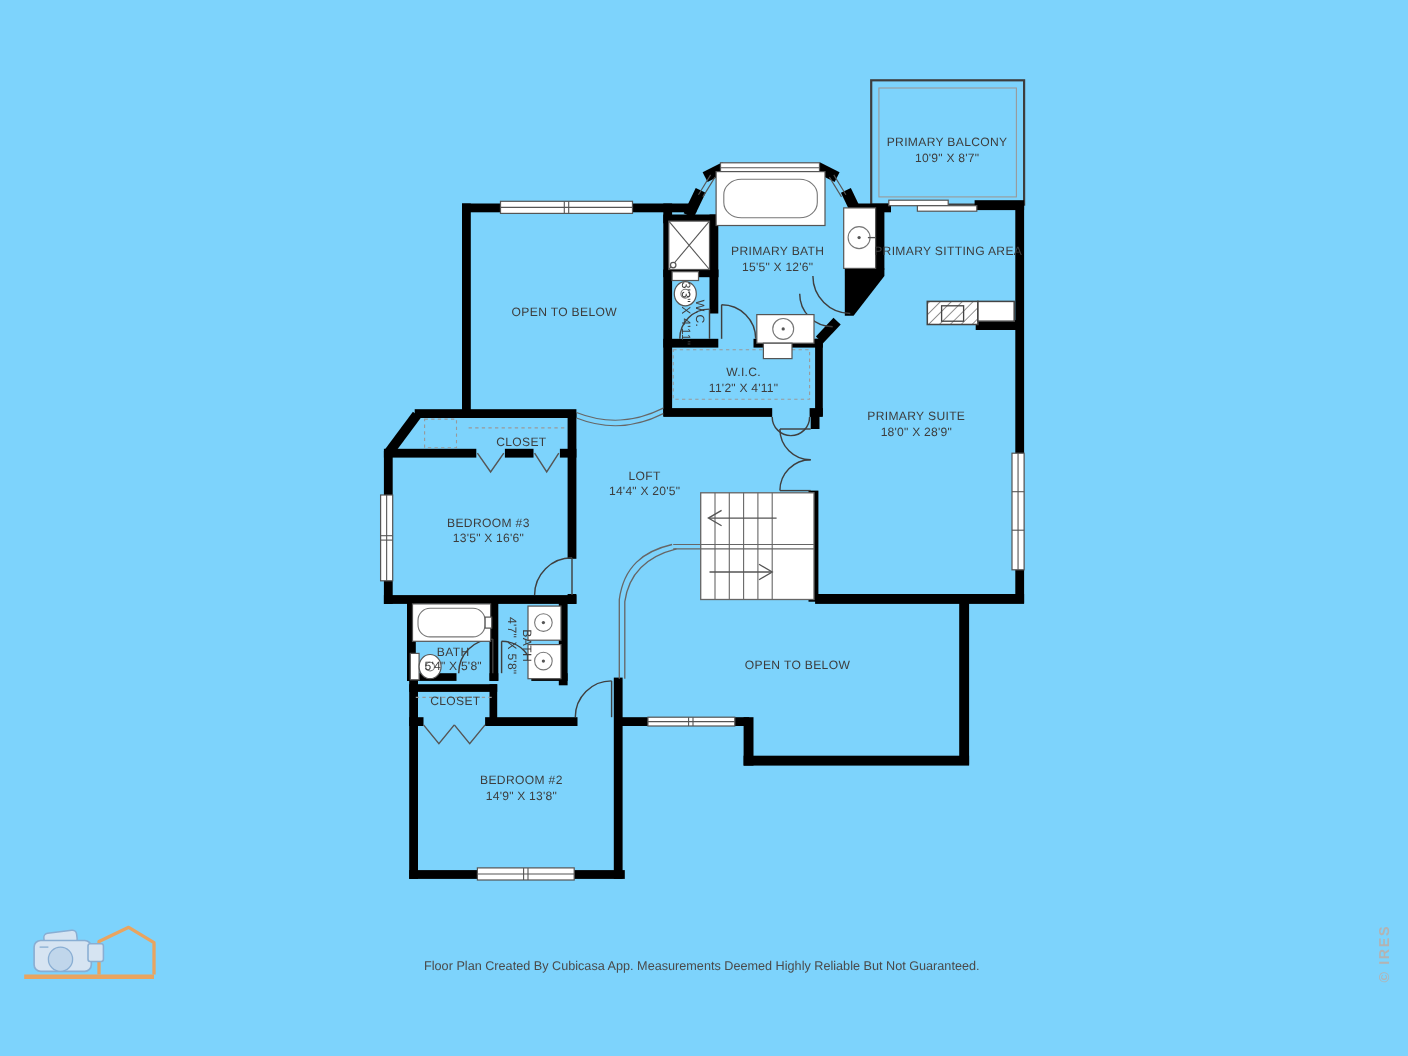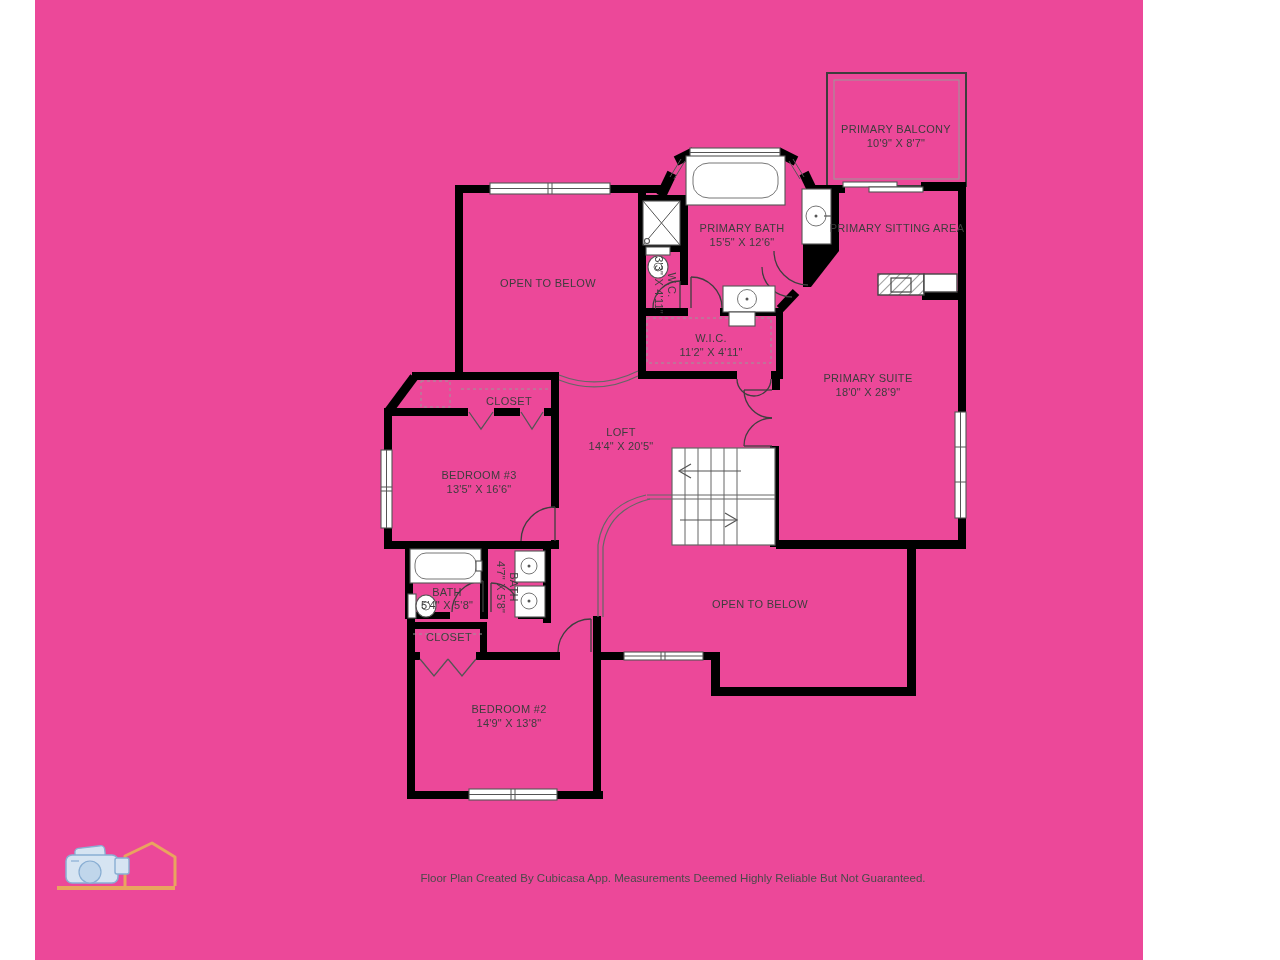--- a/index.html
+++ b/index.html
@@ -1,16 +1,16 @@
 <!DOCTYPE html>
 <html><head>
 <meta charset="utf-8">
 <style>
   html,body{margin:0;padding:0;background:#ffffff;}
-  .page{position:relative;width:1108px;height:960px;background:#ec4899;overflow:hidden;margin-left:35px;}
+  .page{position:relative;width:1280px;height:960px;background:#7dd3fc;overflow:hidden;}
   svg{display:block;width:1280px;height:960px;}
   text{font-family:"Liberation Sans",sans-serif;}
   .lbl{font-size:11px;fill:#3d3d3d;letter-spacing:.3px;}
   .dim{font-size:11px;fill:#3d3d3d;letter-spacing:.2px;}
   .footer-text{font-size:11.5px;fill:#4a4a4a;}
   .mark{font-size:13px;fill:#b3b3b3;font-weight:bold;letter-spacing:1.5px;}
   .thin{stroke:#555;stroke-width:1.1;fill:#fff;}
   .thin2{stroke:#777;stroke-width:1;fill:none;}
   .doorarc{stroke:#3f3f3f;stroke-width:1.3;fill:none;}
   .dash{stroke:#999;stroke-width:1;fill:none;stroke-dasharray:3,3;}

